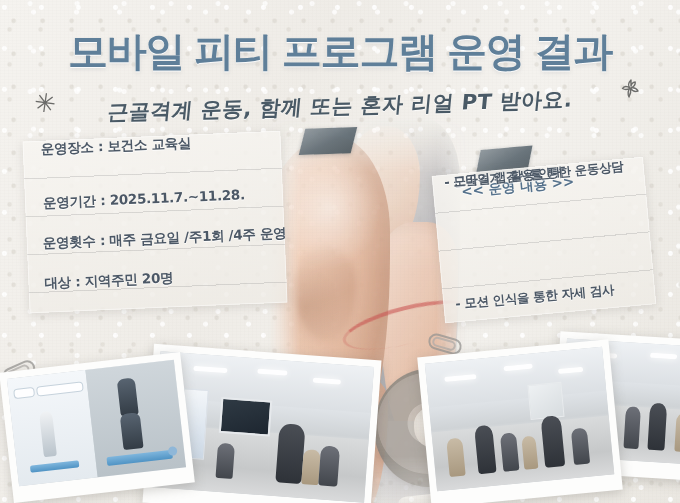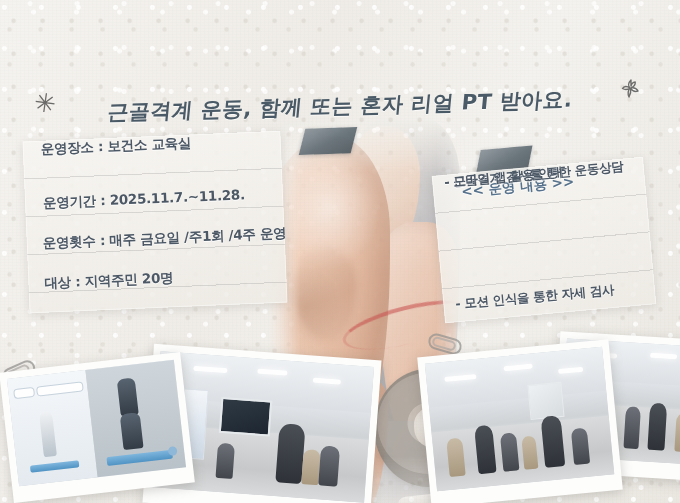--- a/index.html
+++ b/index.html
@@ -255,20 +255,21 @@
     <div class="arm-crease"></div>
     <div class="forearm"></div>
     <div class="band"></div>
     <div class="plate"></div>
     <div class="plate-hub"></div>
     <div class="handle"></div>
   </div>
 
   <div id="grain"></div>
 
+  <div class="title">모바일 피티 프로그램 운영 결과</div>
   <div class="subtitle">근골격계 운동, 함께 또는 혼자 리얼 PT 받아요.</div>
   <div class="deco deco-left">✳</div>
   <div class="deco deco-right">
     <svg width="26" height="28" viewBox="0 0 26 28" aria-hidden="true">
       <g fill="none" stroke="#6d6d6b" stroke-width="1.4" stroke-linejoin="round">
         <path d="M13 4 C10 7 10 10 12 12 C9 10 6 10 4.5 12.5 C7 14 10 13.5 12 12 C10 14 9.5 18 11 21 C12.5 18 13 14.5 12.6 12.4 C14 14.5 17 16 20 15 C18.6 12.5 15.5 11.4 13.2 11.9 C15.6 10.8 17.5 8.5 17.2 6 C14.9 6.3 13.4 8 13 10Z"></path>
       </g>
     </svg>
   </div>
 

